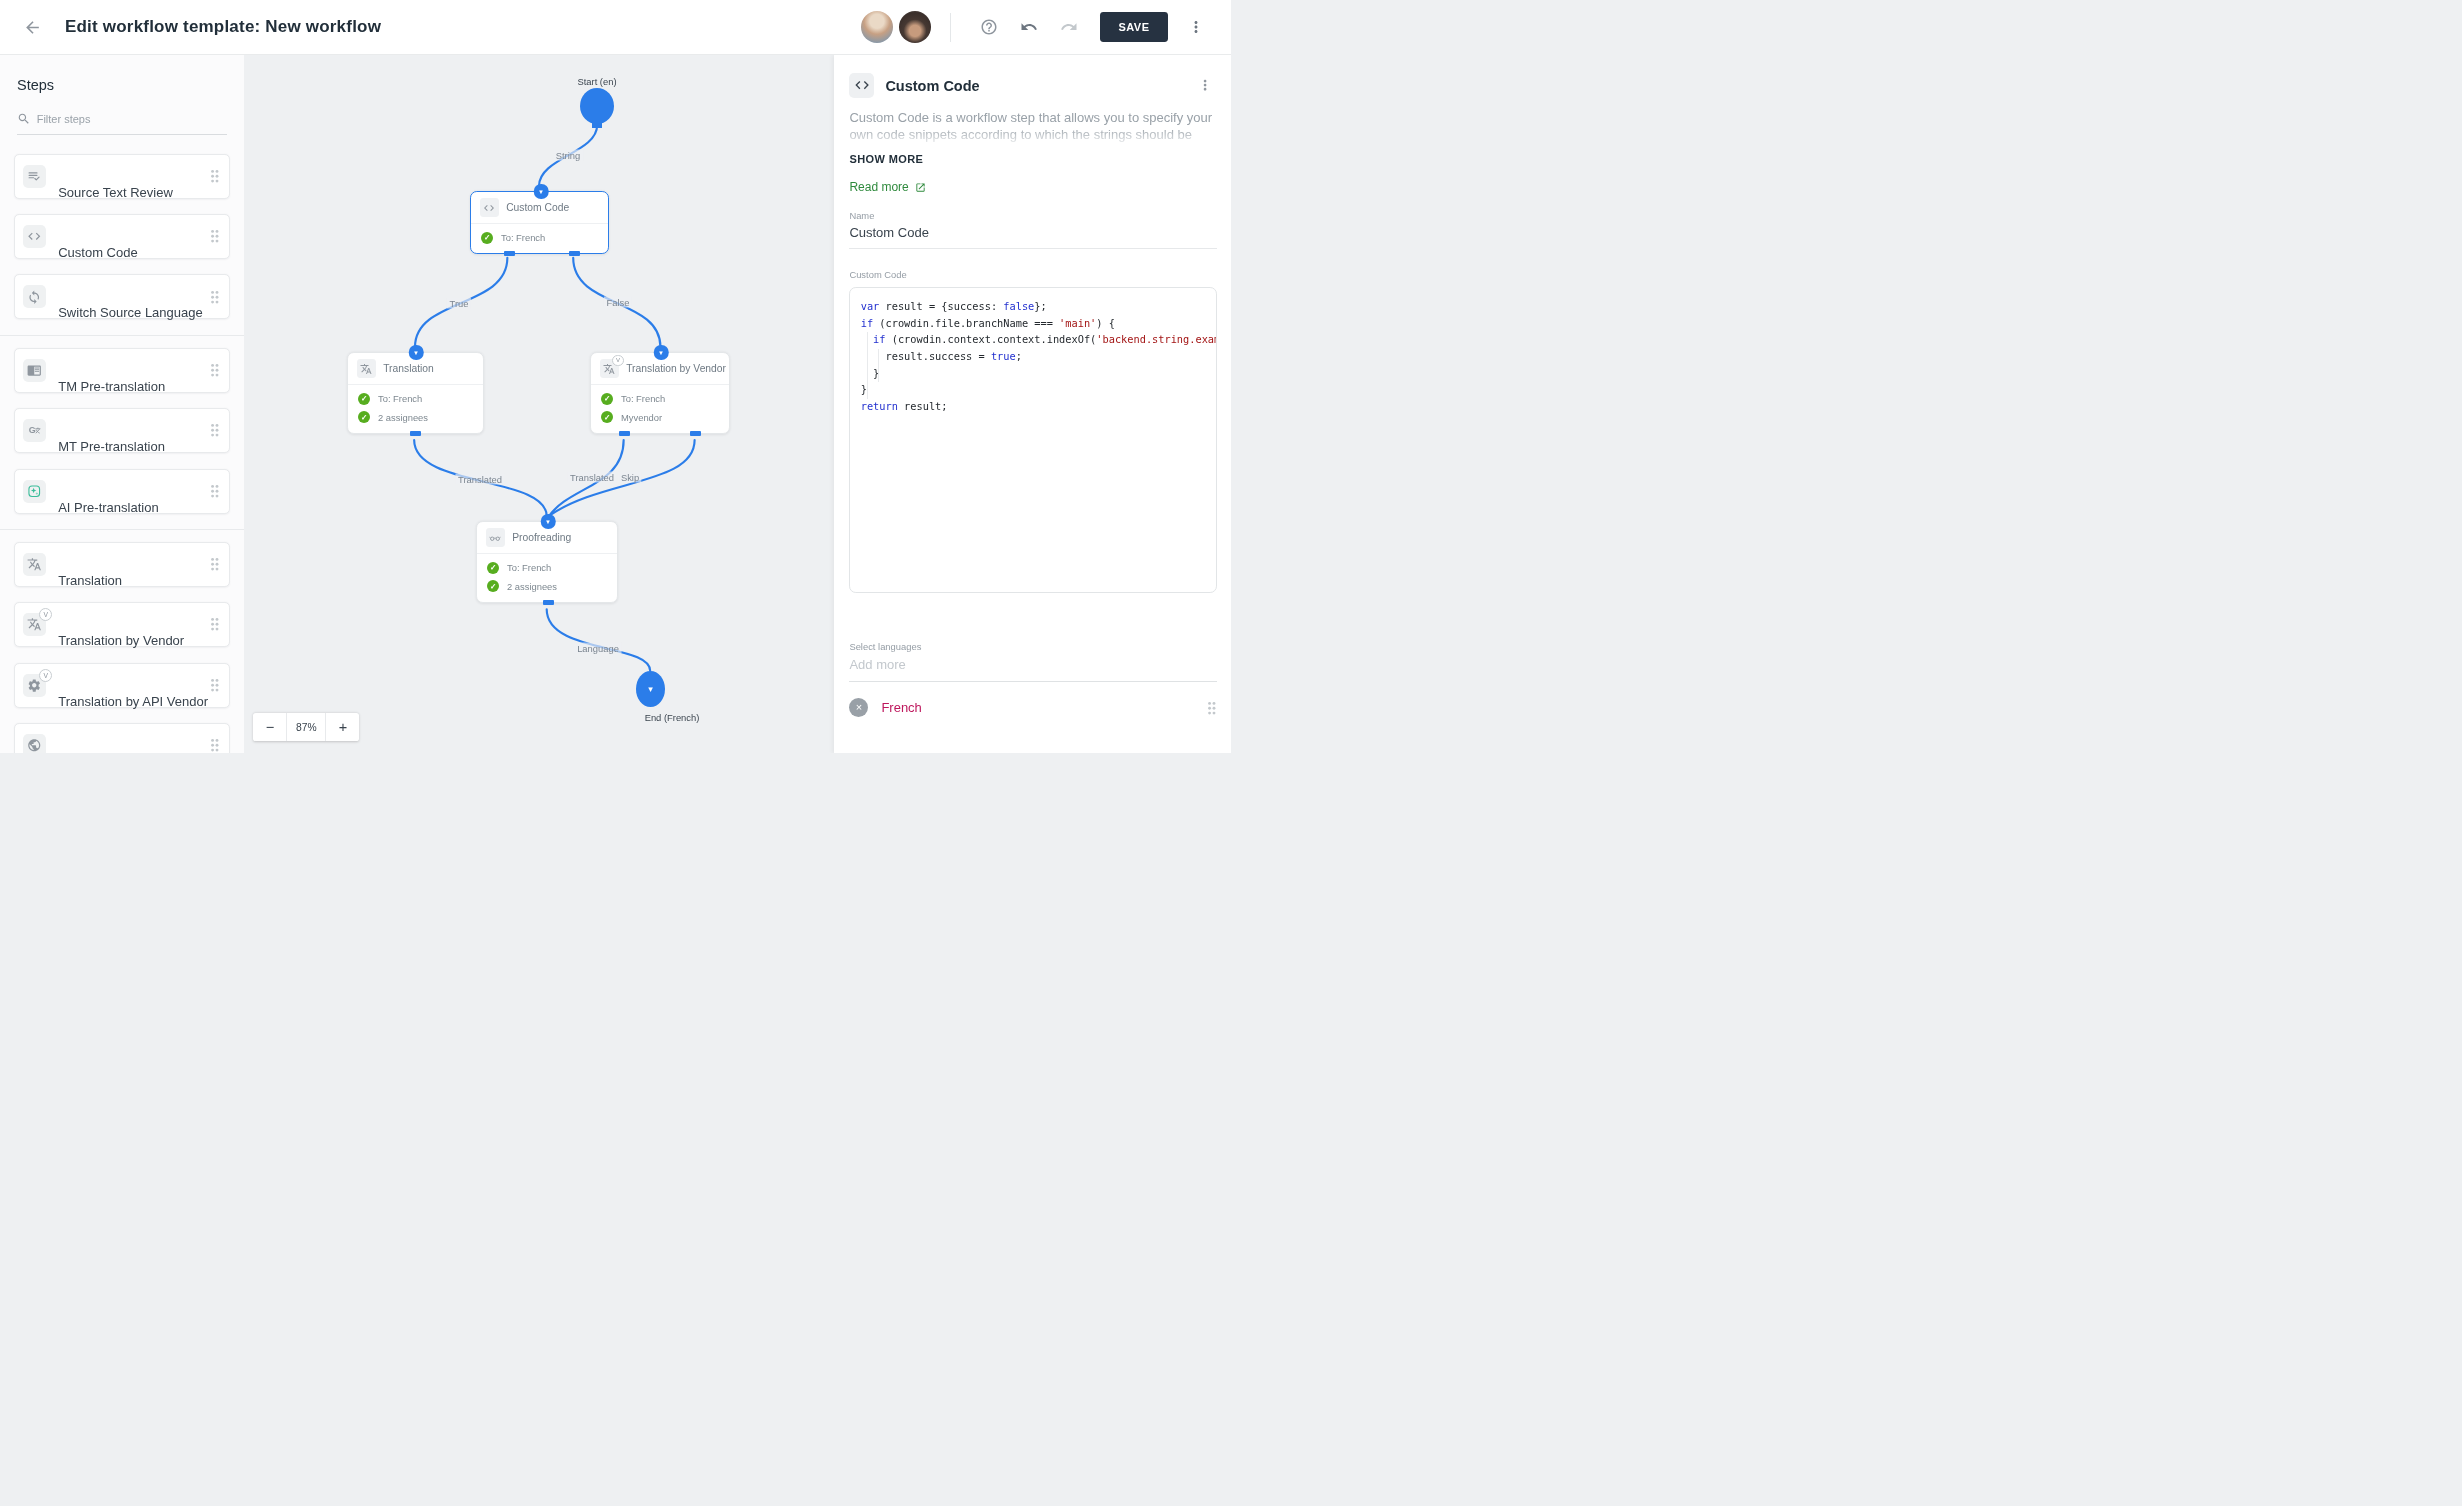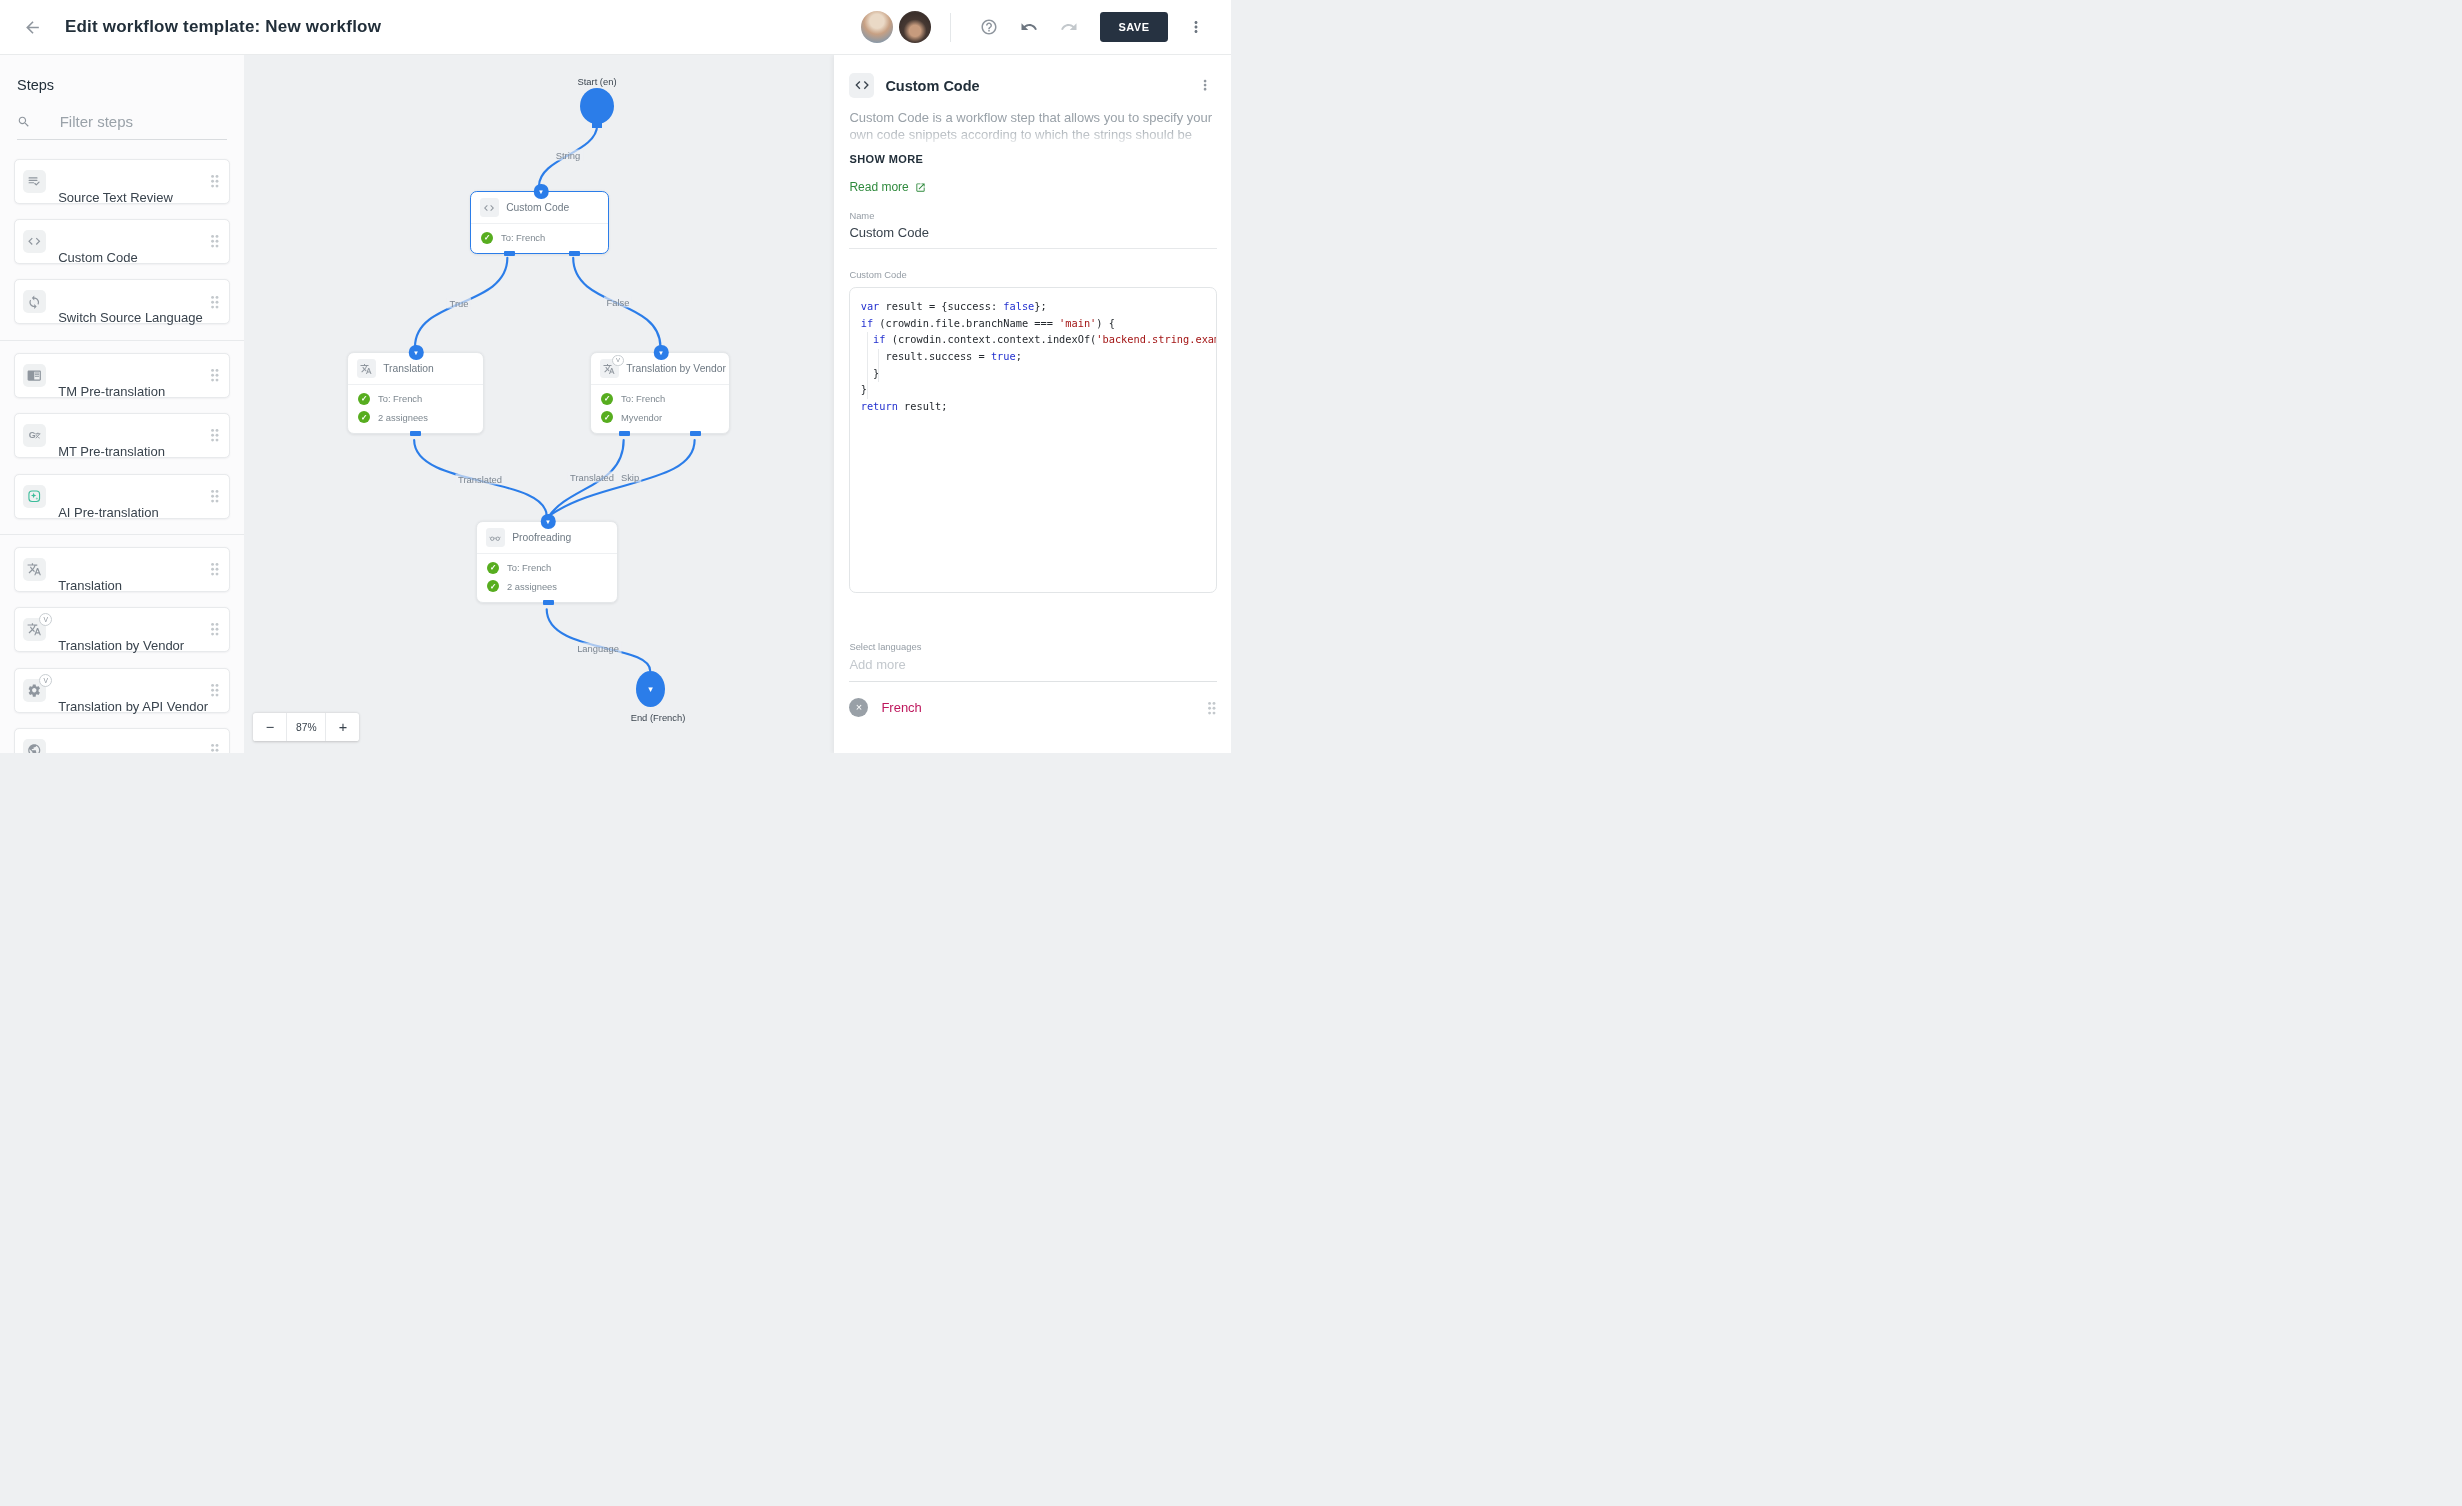--- a/index.html
+++ b/index.html
@@ -26,22 +26,22 @@
     font-family:"Liberation Sans",sans-serif;font-size:11px;font-weight:700;letter-spacing:0.5px;
     padding:9.4px 18px;cursor:pointer;}
 
   
   .sidebar{position:absolute;left:0;top:55px;width:244px;height:699px;background:#fbfbfc;
     box-sizing:border-box;overflow:hidden;z-index:10;}
   .sb-heading{font-size:14.5px;font-weight:400;color:#222f3a;margin:22px 0 0 17px;}
   .sb-filter{display:flex;align-items:center;margin:19px 17px 0 17px;border-bottom:0.9px solid #d9dcdf;
     padding-bottom:7.7px;}
   .sb-filter svg{width:13.7px;height:13.7px;color:#8f969e;flex:0 0 auto;}
-  .sb-filter input{border:none;outline:none;background:none;font-size:15px;color:#39434d;
-    font-family:"Liberation Sans",sans-serif;margin-left:27px;width:100%;}
+  .sb-filter input{border:none;outline:none;background:none;font-size:11px;color:#39434d;
+    font-family:"Liberation Sans",sans-serif;margin-left:4px;width:100%;}
   .sb-filter input::placeholder{color:#9aa2a9;}
   .steps-list{margin-top:19px;}
   .step-card{display:flex;align-items:center;background:#fff;border:0.9px solid #e8eaec;border-radius:5.1px;
     margin:0 13.7px 15.4px 13.7px;height:45px;padding:0 10.3px 0 8.5px;box-shadow:0 0.9px 1.7px rgba(30,40,50,.05);
     cursor:grab;box-sizing:border-box;}
   .step-ic{position:relative;width:23px;height:23px;background:#eff1f2;border-radius:5.1px;
     display:flex;align-items:center;justify-content:center;flex:0 0 auto;}
   .step-ic svg{width:14.5px;height:14.5px;color:#8f969e;}
   .step-label{font-size:13px;color:#39434d;margin-left:12px;flex:1;white-space:nowrap;overflow:hidden;margin-top:32px;}
   .vbadge{position:absolute;top:-5.1px;right:-6px;width:11px;height:11px;background:#fff;
@@ -490,21 +490,21 @@
               <span class="rt">To: French</span>
             </div>
             <div class="node-row">
               <span class="chk">✓</span>
               <span class="rt">2 assignees</span>
             </div>
           </div>
           <div class="stub" style="left:66px"></div>
         </div>
         <div class="end-circle" style="left:392px;top:616px">▼</div>
-        <div class="terminal-label" style="left:414px;top:657px">End (French)</div>
+        <div class="terminal-label" style="left:428px;top:657px">End (French)</div>
       </div>
     <div class="zoombar">
       <button class="zbtn">−</button>
       <div class="zval">87%</div>
       <button class="zbtn">+</button>
     </div>
   </main>
 
   <section class="panel">
     <div class="p-head">

